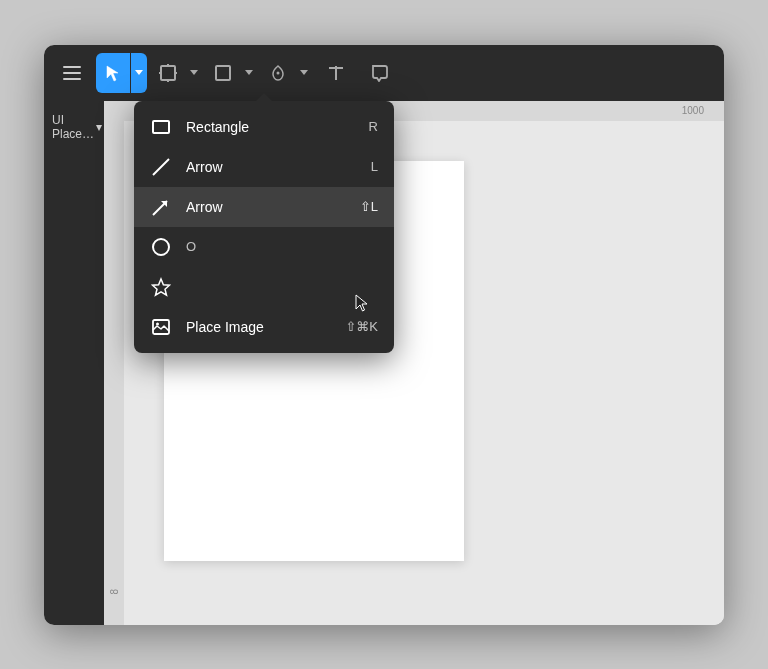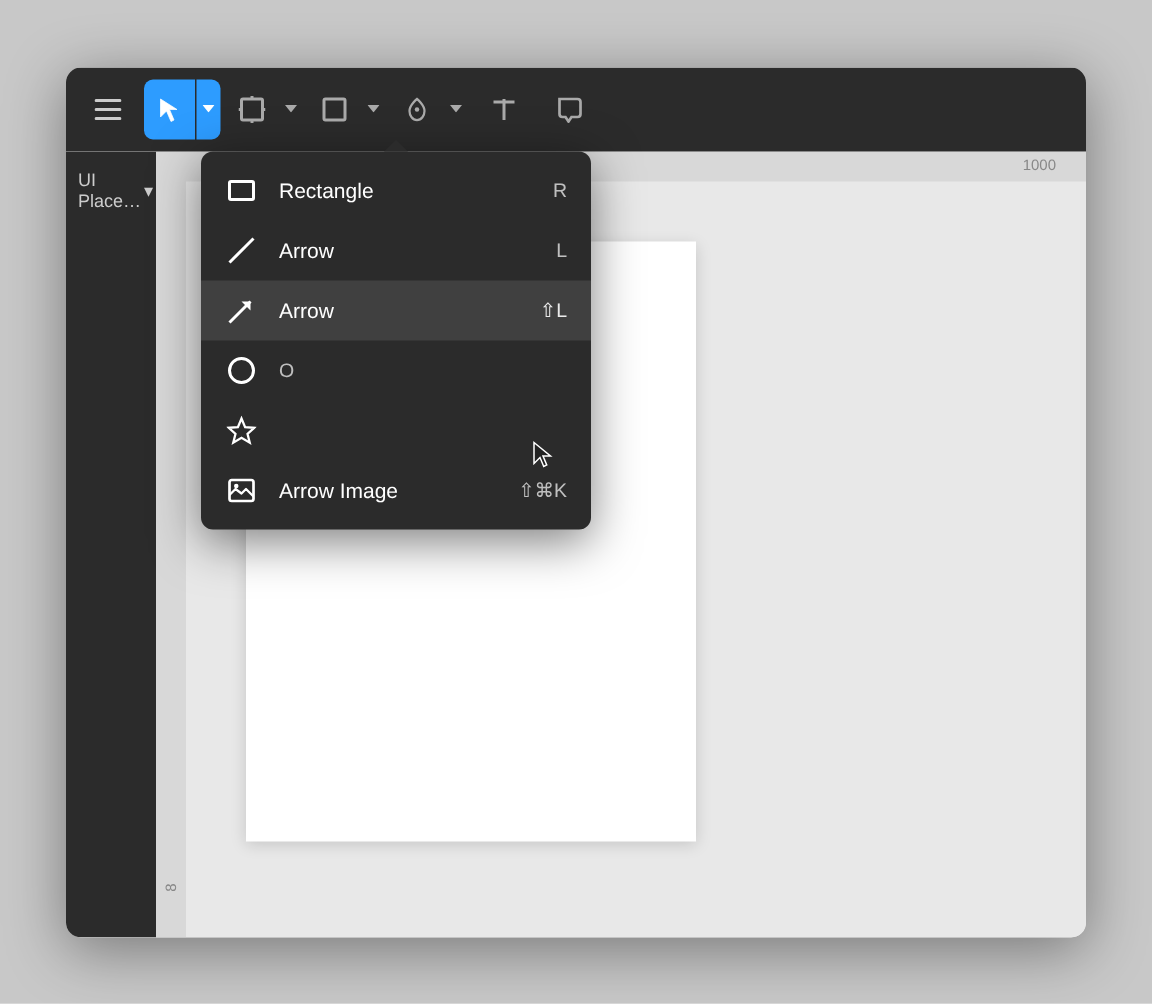--- a/index.html
+++ b/index.html
@@ -410,21 +410,21 @@
       </div>
 
       <div class="menu-item">
         <div class="menu-item-icon">
           <svg width="20" height="20" viewBox="0 0 20 20" fill="none">
             <rect x="2" y="3" width="16" height="14" rx="1.5" stroke="white" stroke-width="1.8" fill="none"></rect>
             <path d="M2 13 L6 9 L10 12 L13 9 L18 14" stroke="white" stroke-width="1.5" fill="none" stroke-linejoin="round"></path>
             <circle cx="6.5" cy="7" r="1.5" fill="white"></circle>
           </svg>
         </div>
-        <span class="menu-item-label">Arrow Image</span>
+        <span class="menu-item-label">Place Image</span>
         <span class="menu-item-shortcut">⇧⌘K</span>
       </div>
 
     </div>
   </div>
 
   <div class="cursor-overlay" style="top:248px;left:310px;">
     <svg width="16" height="20" viewBox="0 0 16 20" fill="none">
       <path d="M2 2 L2 16 L6 12 L8.5 18 L10.5 17 L8 11 L13 11 Z" fill="#222" stroke="white" stroke-width="1"></path>
     </svg>

